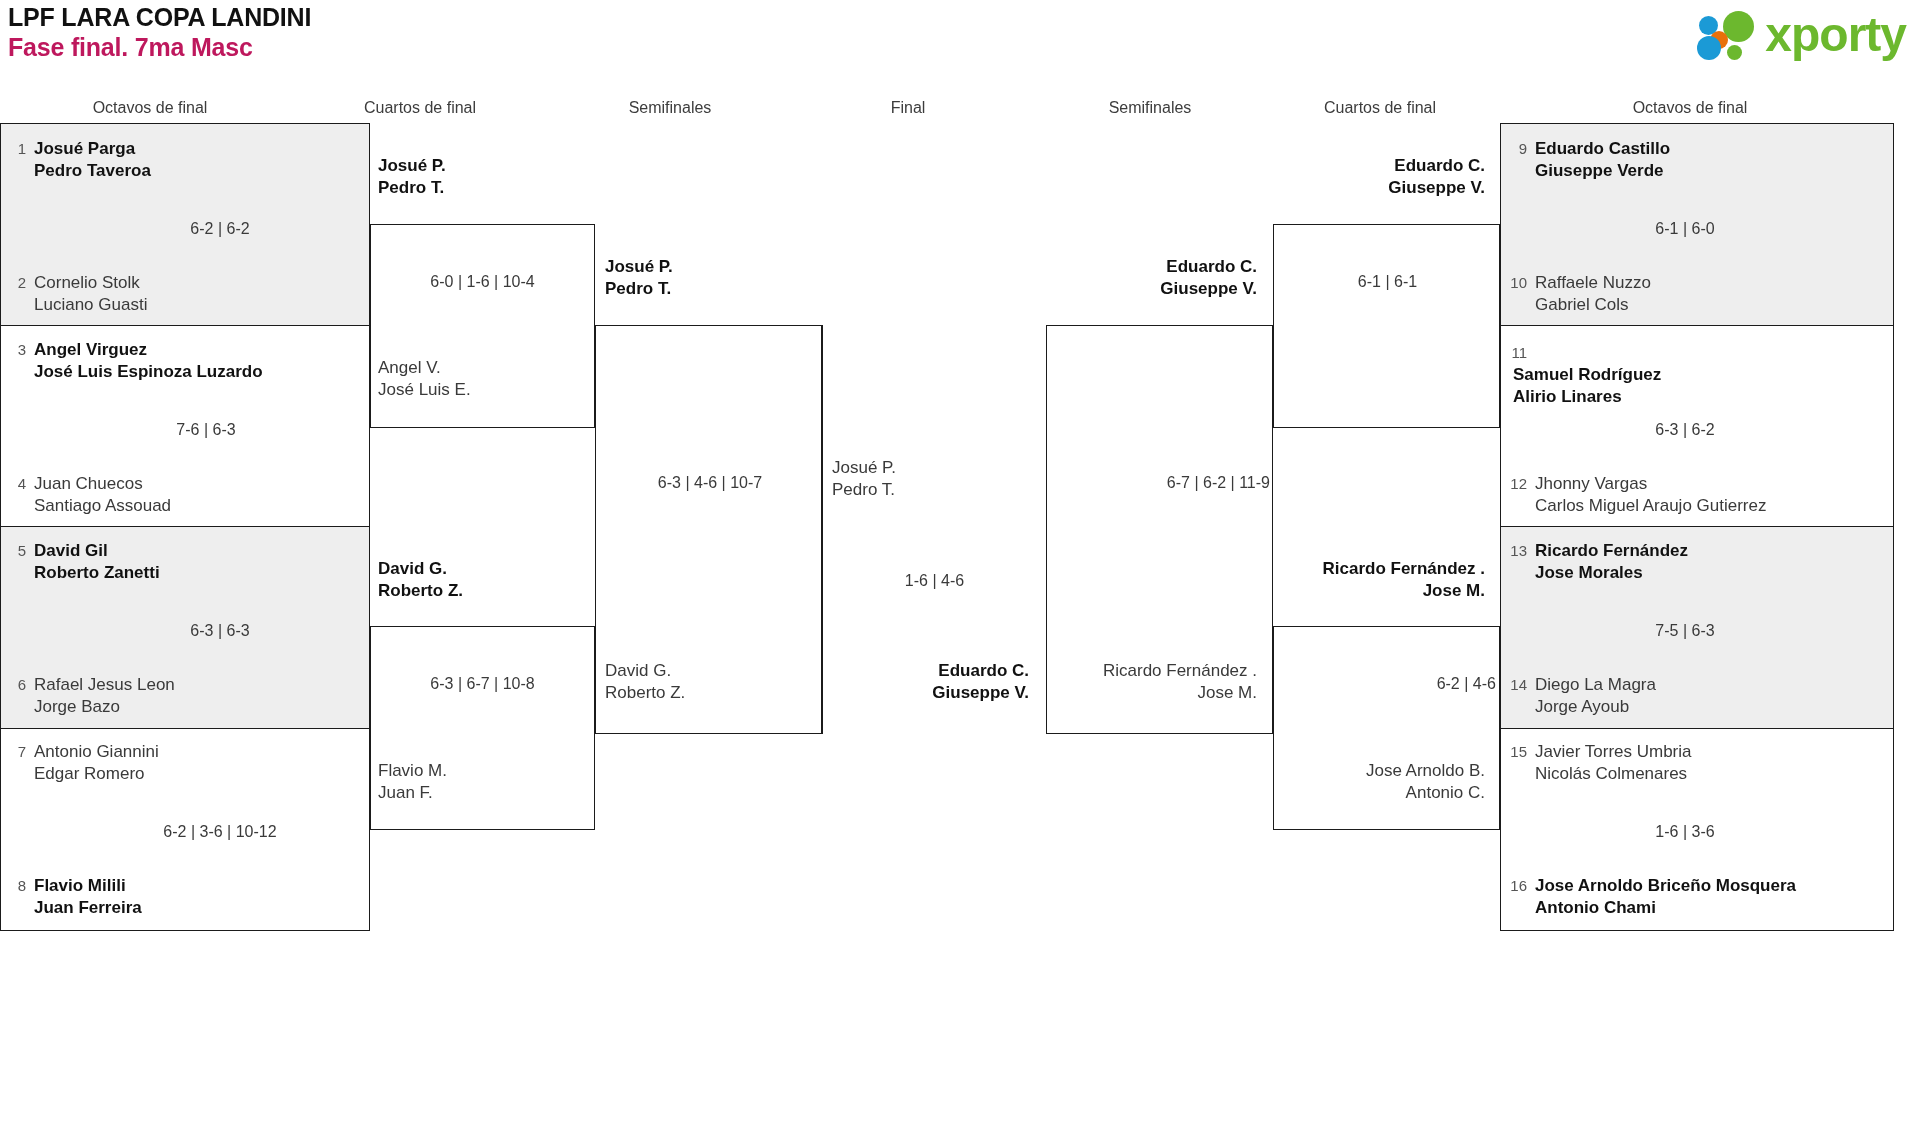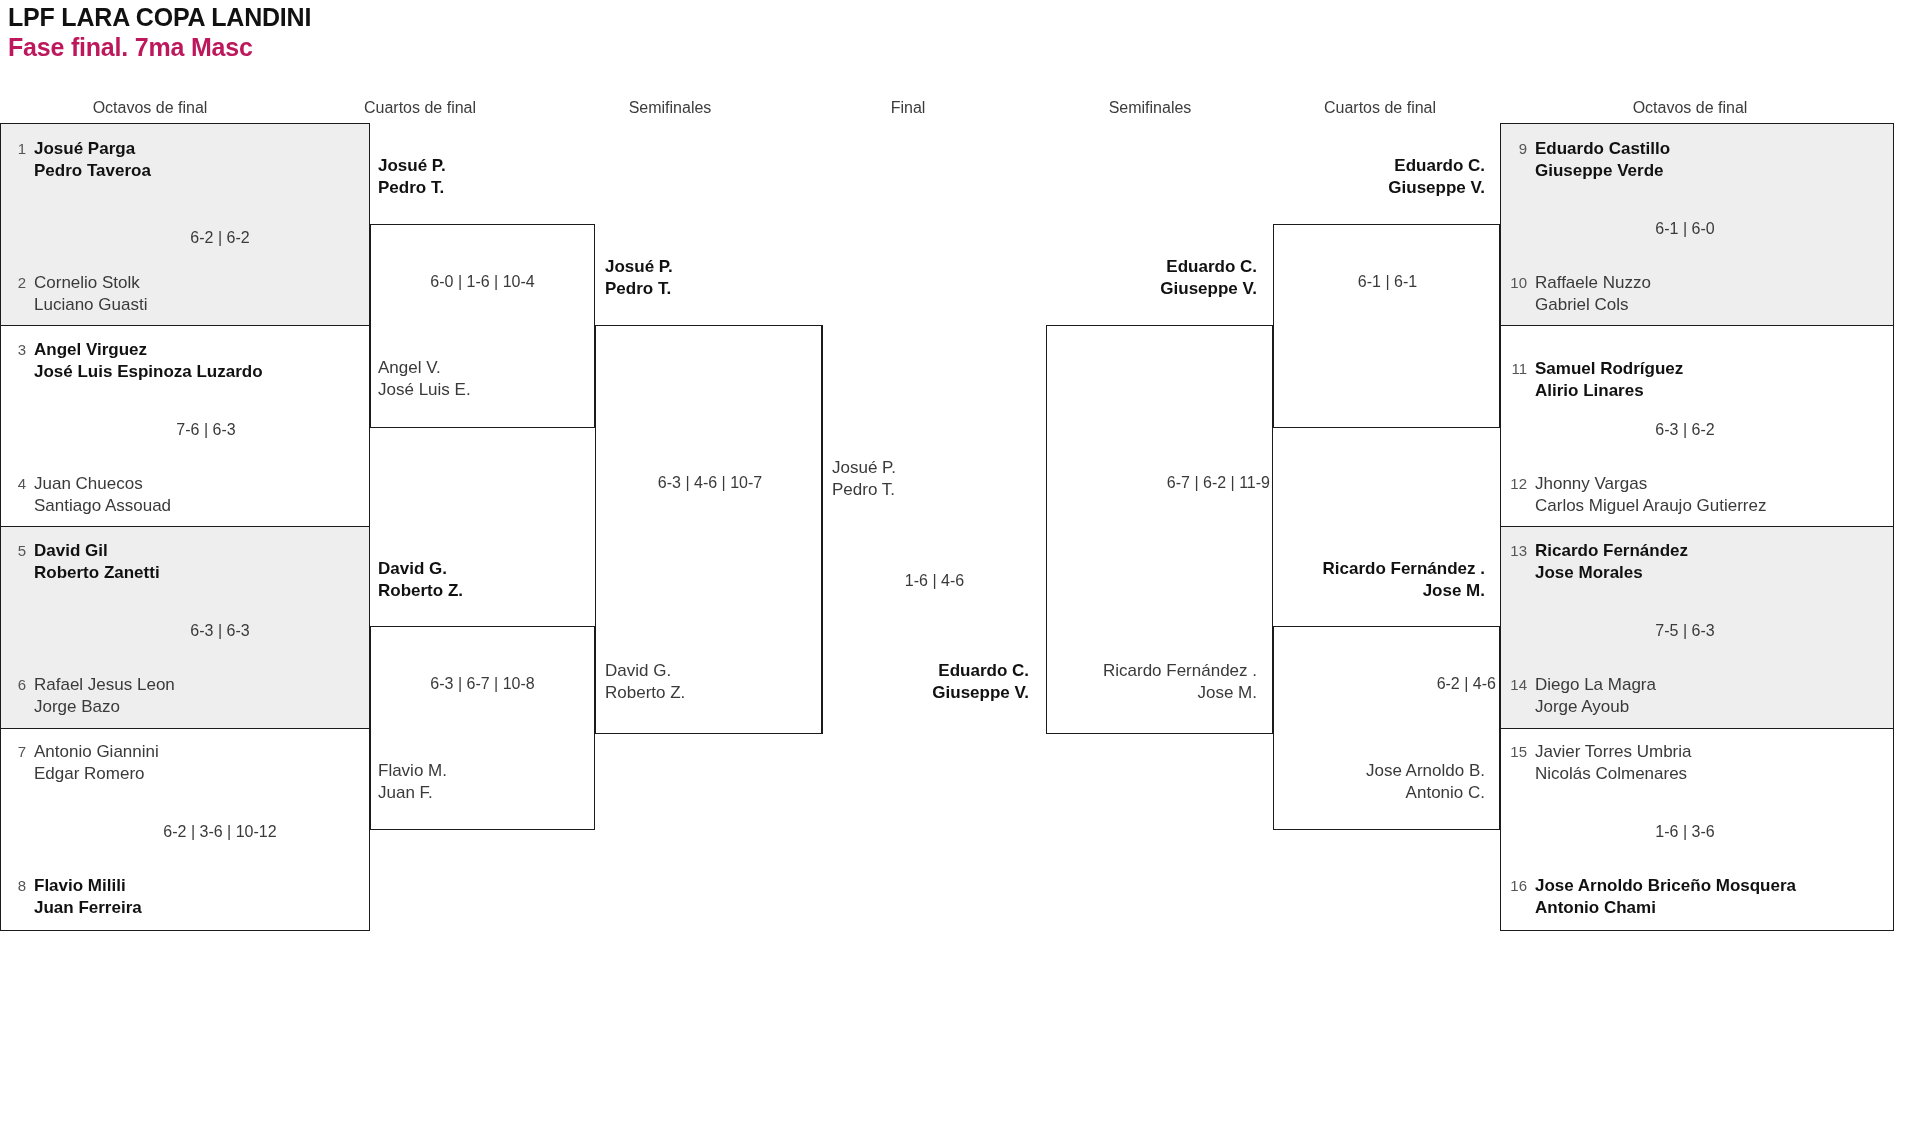--- a/index.html
+++ b/index.html
@@ -74,20 +74,30 @@
 </head>
 <body>
 
 <div id="root">
 
   <div class="header">
     <div class="title-block">
       <div class="title-line1">LPF LARA COPA LANDINI</div>
       <div class="title-line2">Fase final. 7ma Masc</div>
     </div>
+    <div class="logo">
+      <div class="logo-dots">
+        <span class="dot d1"></span>
+          <span class="dot d2"></span>
+          <span class="dot d3"></span>
+        <span class="dot d4"></span>
+          <span class="dot d5"></span>
+      </div>
+      <div class="logo-text">xporty</div>
+    </div>
   </div>
 
   <div class="round-label" style="left:60px;   top:98px; width:180px;">Octavos de final</div>
   <div class="round-label" style="left:330px;  top:98px; width:180px;">Cuartos de final</div>
   <div class="round-label" style="left:580px;  top:98px; width:180px;">Semifinales</div>
   <div class="round-label" style="left:838px;  top:98px; width:140px;">Final</div>
   <div class="round-label" style="left:1060px; top:98px; width:180px;">Semifinales</div>
   <div class="round-label" style="left:1290px; top:98px; width:180px;">Cuartos de final</div>
   <div class="round-label" style="left:1600px; top:98px; width:180px;">Octavos de final</div>
 
@@ -148,21 +158,21 @@
     </div>
   </div>
   <div class="cell" style="left:4px; top:875px; width:362px;">
     <div class="seed">8</div>
     <div class="names">
       <div class="n win">Flavio Milili</div>
       <div class="n win">Juan Ferreira</div>
     </div>
   </div>
 
-  <div class="score" style="left:110px; top:219px; width:220px; text-align:center;margin-top:9px;">6-2 | 6-2</div>
+  <div class="score" style="left:110px; top:219px; width:220px; text-align:center;">6-2 | 6-2</div>
   <div class="score" style="left:96px; top:420px; width:220px; text-align:center;">7-6 | 6-3</div>
   <div class="score" style="left:110px; top:621px; width:220px; text-align:center;">6-3 | 6-3</div>
   <div class="score" style="left:95px;  top:822px; width:250px; text-align:center;">6-2 | 3-6 | 10-12</div>
 
   <div class="boxline" style="left:370px; top:224px; width:225px; height:204px;"></div>
   <div class="boxline" style="left:370px; top:626px; width:225px; height:204px;"></div>
 
   <div class="cell" style="left:378px; top:155px; width:215px;">
     <div class="names" style="padding-left:0;">
       <div class="n win">Josué P.</div>
@@ -281,21 +291,21 @@
       <div class="n win">Giuseppe Verde</div>
     </div>
   </div>
   <div class="cell" style="left:1505px; top:272px; width:385px;">
     <div class="seed">10</div>
     <div class="names">
       <div class="n lose">Raffaele Nuzzo</div>
       <div class="n lose">Gabriel Cols</div>
     </div>
   </div>
-  <div class="cell" style="left:1505px; top:358px; width:385px;">
+  <div class="cell" style="left:1505px; top:342px; width:385px;flex-direction:column;">
     <div class="seed">11</div>
     <div class="names">
       <div class="n win">Samuel Rodríguez</div>
       <div class="n win">Alirio Linares</div>
     </div>
   </div>
   <div class="cell" style="left:1505px; top:473px; width:385px;">
     <div class="seed">12</div>
     <div class="names">
       <div class="n lose">Jhonny Vargas</div>

